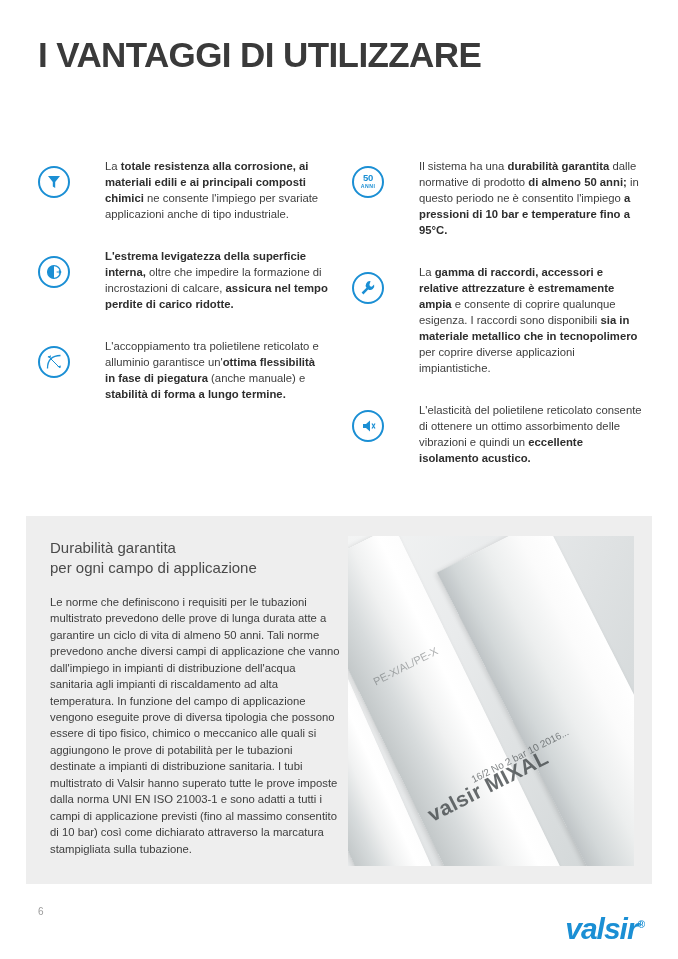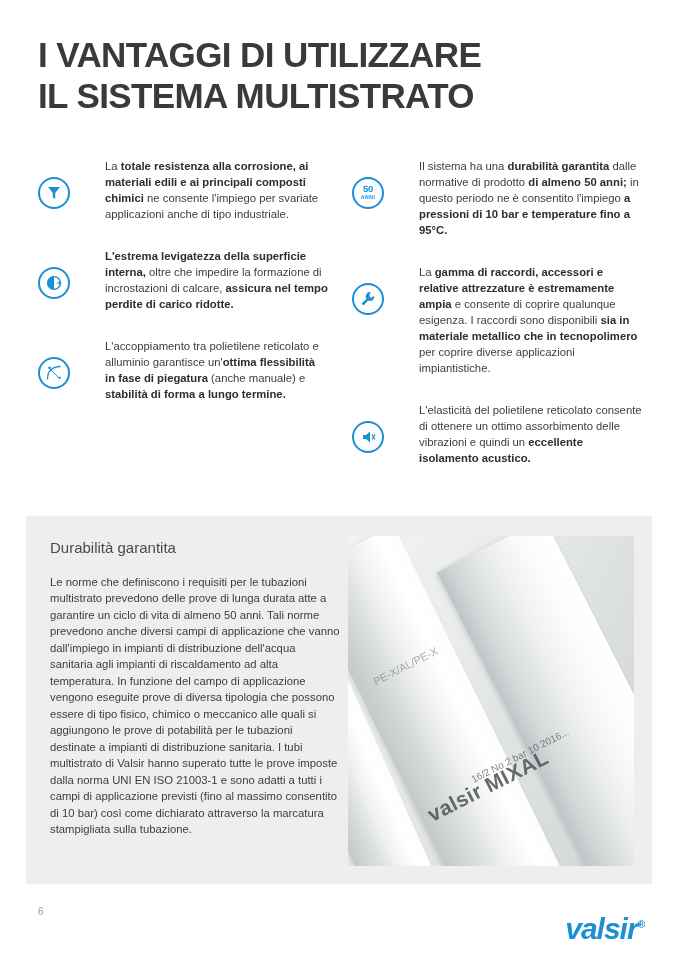--- a/index.html
+++ b/index.html
@@ -51,21 +51,21 @@
     display: flex;
     align-items: flex-start;
     margin-bottom: 26px;
     gap: 23px;
   }
   .bullet .icon-wrap {
     flex: 0 0 34px;
     width: 34px;
     height: 34px;
     margin-right: 10px;
-    margin-top: 19px;
+    margin-top: 8px;
   }
   .circ {
     width: 32px; height: 32px;
     border-radius: 50%;
     border: 2px solid #1b8fd4;
     display: flex;
     align-items: center;
     justify-content: center;
     color: #1b8fd4;
   }
@@ -200,21 +200,20 @@
   }
   .logo sup { font-size: 10px; font-style: normal; vertical-align: super; }
 </style>
 </head>
 <body>
 
 <div class="page">
 
   <div class="title-block">
     <div class="title-line">I VANTAGGI DI UTILIZZARE</div>
-    <div class="title-line">IL SISTEMA MULTISTRATO</div>
   </div>
 
   <div class="columns">
 
     <div class="col">
 
       <div class="bullet">
         <div class="icon-wrap">
           <div class="circ">
             <svg width="18" height="18" viewBox="0 0 18 18" fill="none" stroke="#1b8fd4" stroke-width="1.3">
@@ -291,20 +290,21 @@
         <div class="txt">L'elasticità del polietilene reticolato consente di ottenere un ottimo assorbimento delle vibrazioni e quindi un <b>eccellente isolamento acustico.</b></div>
       </div>
 
     </div>
   </div>
 
   <div class="panel">
     <div class="panel-inner">
       <div class="panel-head">
         <div>Durabilità garantita</div>
+        <div>per ogni campo di applicazione</div>
       </div>
       <div class="panel-body">Le norme che definiscono i requisiti per le tubazioni multistrato prevedono delle prove di lunga durata atte a garantire un ciclo di vita di almeno 50 anni. Tali norme prevedono anche diversi campi di applicazione che vanno dall'impiego in impianti di distribuzione dell'acqua sanitaria agli impianti di riscaldamento ad alta temperatura. In funzione del campo di applicazione vengono eseguite prove di diversa tipologia che possono essere di tipo fisico, chimico o meccanico alle quali si aggiungono le prove di potabilità per le tubazioni destinate a impianti di distribuzione sanitaria. I tubi multistrato di Valsir hanno superato tutte le prove imposte dalla norma UNI EN ISO 21003-1 e sono adatti a tutti i campi di applicazione previsti (fino al massimo consentito di 10 bar) così come dichiarato attraverso la marcatura stampigliata sulla tubazione.</div>
     </div>
 
     <div class="photo">
       <div class="bg"></div>
       <div class="pipe p1"></div>
       <div class="pipe p2"></div>
       <div class="pipe p3"></div>
       <div class="pipe-text pt3">PE-X/AL/PE-X</div>

